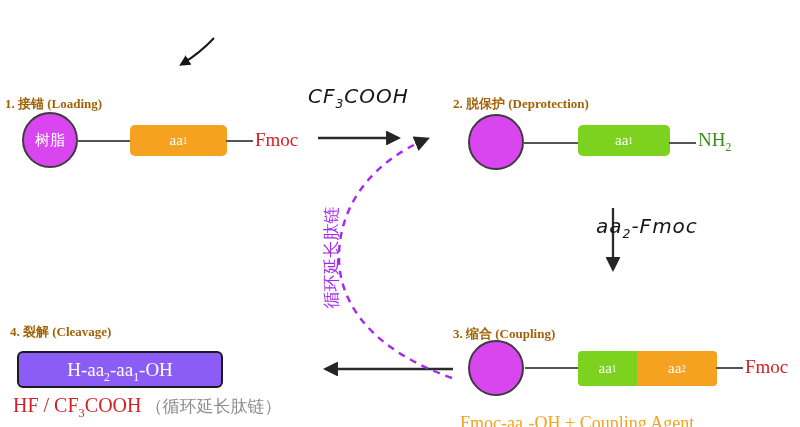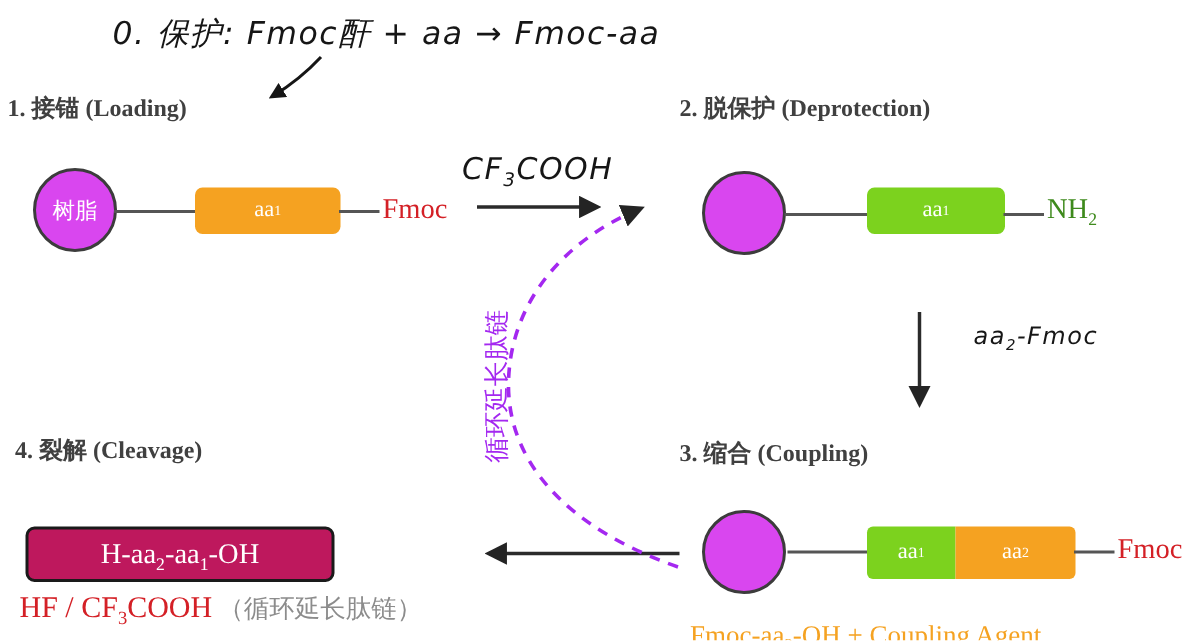--- a/index.html
+++ b/index.html
@@ -1,21 +1,21 @@
 <!DOCTYPE html>
 <html><head>
 <meta charset="utf-8">
 <style>
   html,body{margin:0;padding:0;background:#fff;}
   .canvas{
     position:relative;width:800px;height:427px;background:#ffffff;overflow:hidden;
     font-family:"Liberation Serif","DejaVu Serif",serif;color:#111;
   }
   .abs{position:absolute;}
-  .title{font-weight:bold;font-size:16px;color:#404040;white-space:nowrap;}
+  .title{font-weight:bold;font-size:13px;color:#a16207;white-space:nowrap;margin-top:33px;}
   .hand{
     font-family:"DejaVu Sans",sans-serif;font-style:italic;color:#161616;
     white-space:nowrap;letter-spacing:1px;
   }
   .circle{
     width:56px;height:56px;border-radius:50%;background:#d946ef;border:2px solid #3c3c3c;
     box-sizing:border-box;display:flex;align-items:center;justify-content:center;
     color:#fff;font-size:15px;
   }
   .conn{height:2px;background:#555;}
@@ -24,21 +24,21 @@
     color:#fff;font-size:15px;white-space:nowrap;
   }
   .orange{background:#F5A221;}
   .green{background:#7CD21E;}
   .endlabel{font-size:19px;white-space:nowrap;}
   .red{color:#D42026;}
   .greentext{color:#3E8A1C;}
   .orangetext{color:#F5A221;margin-top:16px;}
   .graytext{color:#8C8C8C;}
   .darkbox{
-    box-sizing:border-box;background:#be185d;border:2px solid #1a1a1a;border-radius:6px;
+    box-sizing:border-box;background:#8b5cf6;border:2px solid #1a1a1a;border-radius:6px;
     display:flex;align-items:center;justify-content:center;color:#fff;font-size:19px;white-space:nowrap;
   }
   .cyclelabel{
     width:140px;text-align:center;transform:rotate(-90deg);transform-origin:center;
     color:#A428F0;font-size:17px;white-space:nowrap;
   }
   sub{font-size:0.62em;line-height:0;}
   svg.overlay{position:absolute;left:0;top:0;width:800px;height:427px;pointer-events:none;}
 </style>
 </head>
@@ -55,51 +55,50 @@
         <path d="M0,0 L10,5 L0,10 z" fill="#161616"></path>
       </marker>
     </defs>
     <path d="M214,38 Q200,53 182,64" fill="none" stroke="#161616" stroke-width="2" marker-end="url(#ah-small)"></path>
     <path d="M318,138 L398,138" fill="none" stroke="#2b2b2b" stroke-width="2.3" marker-end="url(#ah)"></path>
     <path d="M613,208 L613,269" fill="none" stroke="#2b2b2b" stroke-width="2.3" marker-end="url(#ah)"></path>
     <path d="M453,369 L326,369" fill="none" stroke="#2b2b2b" stroke-width="2.3" marker-end="url(#ah)"></path>
     <path d="M452,378 C378,352 338,308 339,255 C340,203 374,161 427,139" fill="none" stroke="#A428F0" stroke-width="2.4" stroke-dasharray="7 6" marker-end="url(#ah)"></path>
   </svg>
 
-  <div class="abs hand" style="left:75px;top:8px;font-size:21px;">0. 保护: Fmoc酐 + aa → Fmoc-aa</div>
 
   <div class="abs title" style="left:5px;top:62px;">1. 接锚 (Loading)</div>
   <div class="abs circle" style="left:22px;top:112px;">
     <span>树脂</span>
   </div>
   <div class="abs conn" style="left:76px;top:140px;width:55px;"></div>
   <div class="abs aabox orange" style="left:130px;top:125px;width:97px;height:31px;border-radius:5px;">
     <span>aa</span>
       <sub>1</sub>
   </div>
   <div class="abs conn" style="left:226px;top:140px;width:27px;"></div>
   <div class="abs endlabel red" style="left:255px;top:129px;">Fmoc</div>
 
-  <div class="abs hand" style="left:308px;top:100px;font-size:20px;">
+  <div class="abs hand" style="left:308px;top:84px;font-size:20px;">
     <span>CF</span><sub>3</sub><span>COOH</span>
   </div>
 
   <div class="abs title" style="left:453px;top:62px;">2. 脱保护 (Deprotection)</div>
   <div class="abs circle" style="left:468px;top:114px;"></div>
   <div class="abs conn" style="left:523px;top:142px;width:56px;"></div>
   <div class="abs aabox green" style="left:578px;top:125px;width:92px;height:31px;border-radius:5px;">
     <span>aa</span>
       <sub>1</sub>
   </div>
   <div class="abs conn" style="left:669px;top:142px;width:27px;"></div>
   <div class="abs endlabel greentext" style="left:698px;top:129px;">
     <span>NH</span><sub>2</sub>
   </div>
 
-  <div class="abs hand" style="left:649px;top:214px;font-size:16px;">
+  <div class="abs hand" style="left:596px;top:214px;font-size:20px;">
     <span>aa</span><sub>2</sub><span>-Fmoc</span>
   </div>
 
   <div class="abs title" style="left:453px;top:292px;">3. 缩合 (Coupling)</div>
   <div class="abs circle" style="left:468px;top:340px;"></div>
   <div class="abs conn" style="left:525px;top:367px;width:53px;"></div>
   <div class="abs aabox green" style="left:578px;top:351px;width:59px;height:35px;border-radius:4px 0 0 4px;">
     <span>aa</span>
       <sub>1</sub>
   </div>

